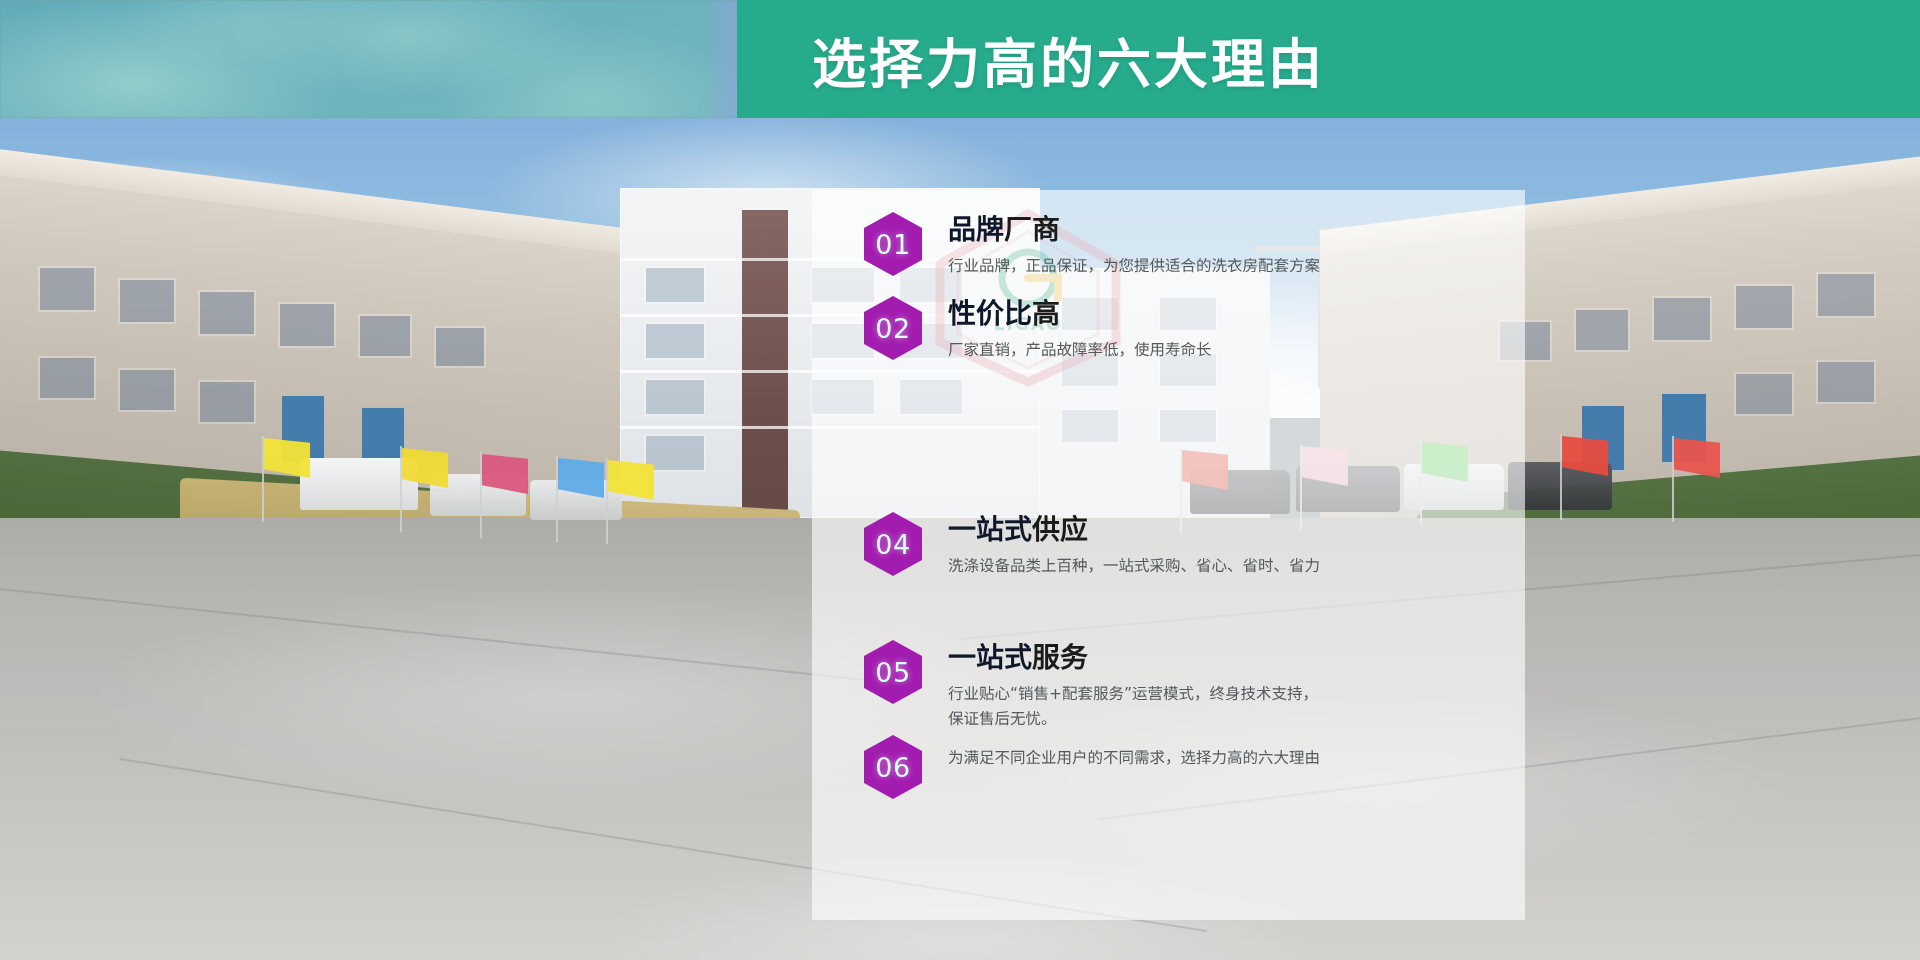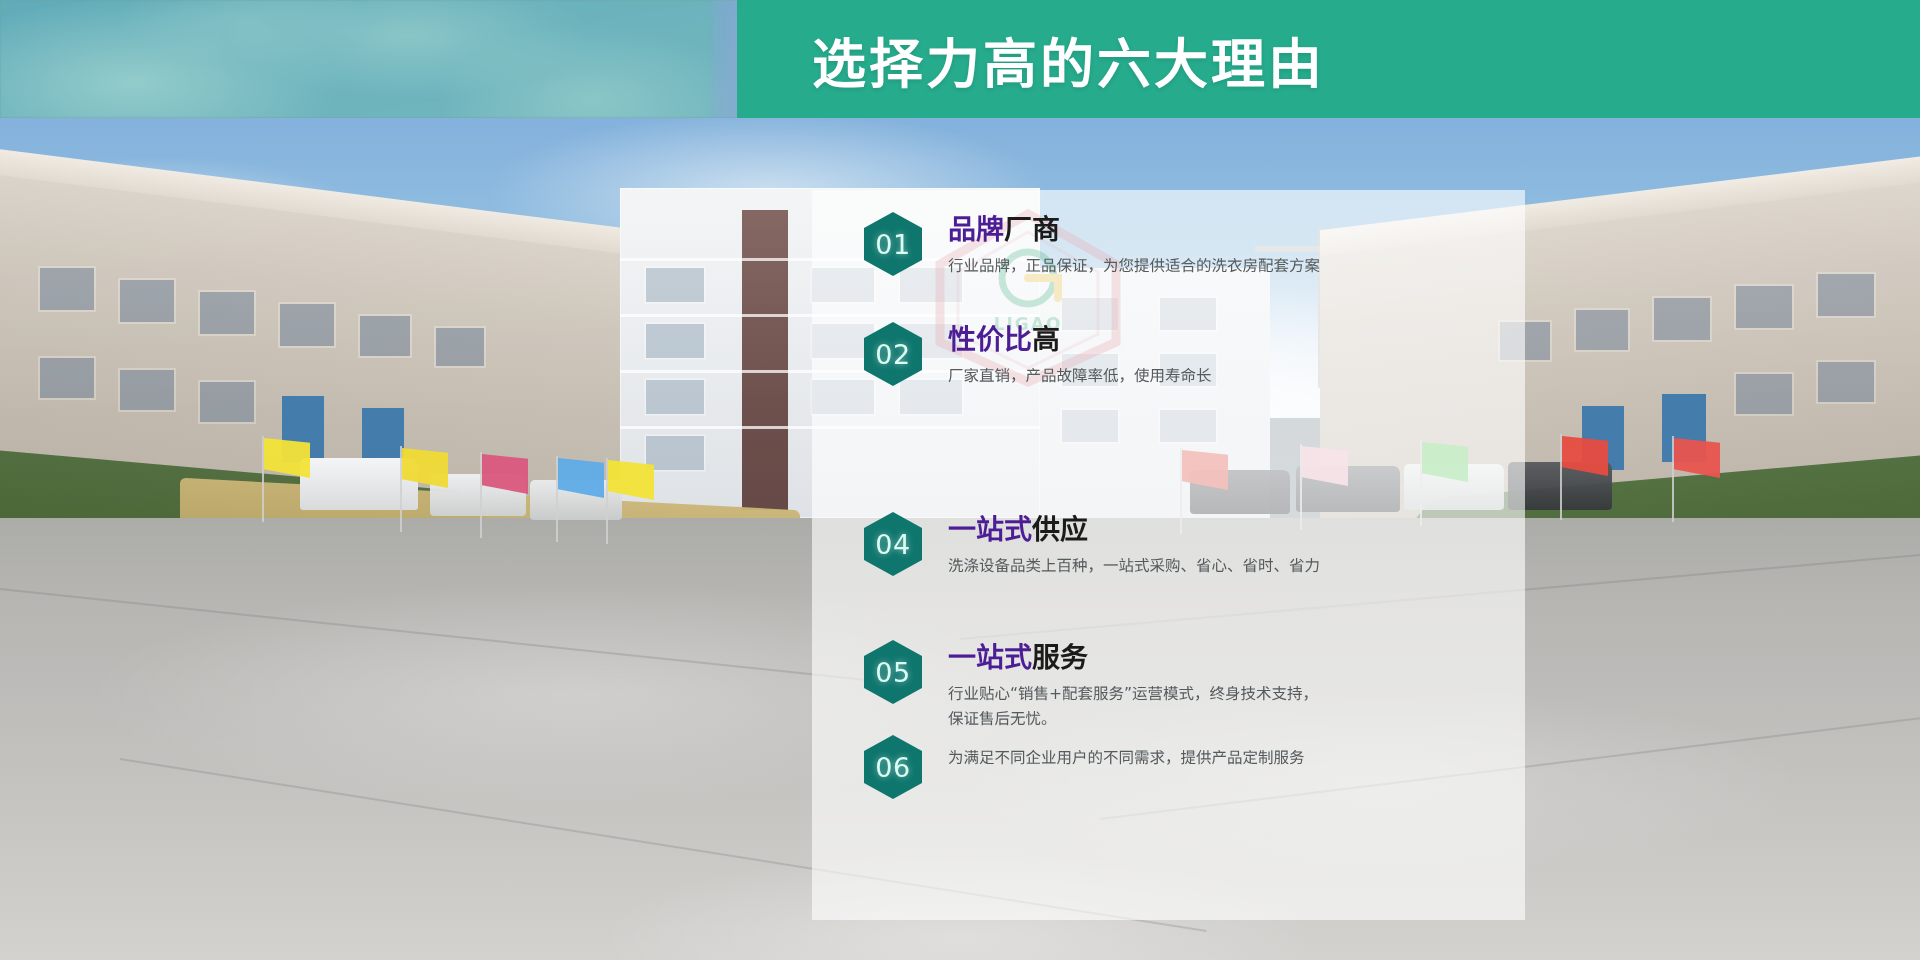--- a/index.html
+++ b/index.html
@@ -199,45 +199,45 @@
   }
   .card-watermark {
     position:absolute; left:96px; top:12px; width:240px; height:190px;
     opacity:.30; pointer-events:none;
   }
 
   .items { position:absolute; left:0; top:0; width:713px; height:730px; }
 
   .item { position:absolute; left:52px; width:640px; }
   .item-0 { top:22px; }
-  .item-1 { top:132px; }
+  .item-1 { top:106px; }
   .item-2 { top:222px; }
   .item-3 { top:322px; }
   .item-4 { top:450px; }
   .item-5 { top:545px; }
 
   .hex {
     position:absolute; left:0; top:0; width:58px; height:64px;
     display:flex; align-items:center; justify-content:center;
-    background:#0f766e;
+    background:#a21caf;
     clip-path:polygon(50% 0%, 100% 25%, 100% 75%, 50% 100%, 0% 75%, 0% 25%);
   }
   .hex-num {
     color:#d9fff3; font-size:27px; font-weight:500; letter-spacing:.5px;
     font-family:"DejaVu Sans","Liberation Sans",sans-serif;
     text-shadow:0 0 6px rgba(255,255,255,.55);
   }
 
   .item-body { margin-left:84px; padding-top:2px; }
 
   .item-title {
     font-size:28px; font-weight:bold; line-height:1.12; white-space:nowrap;
     font-family:"DejaVu Sans","Liberation Sans",sans-serif;
   }
-  .t-green { color:#4c1d95; }
+  .t-green { color:#0f172a; }
   .t-dark  { color:#1b1b1b; }
 
   .item-desc {
     margin-top:9px;
     font-size:15.5px; line-height:1.62; color:#555a5c;
     font-family:"DejaVu Sans","Liberation Sans",sans-serif;
     white-space:pre-line;
   }
 </style>
 </head>
@@ -424,20 +424,20 @@
           <div class="item-desc">行业贴心“销售+配套服务”运营模式，终身技术支持，
 保证售后无忧。</div>
         </div>
       </div>
 
       <div class="item item-5">
         <div class="hex">
           <span class="hex-num">06</span>
         </div>
         <div class="item-body">
-          <div class="item-desc">为满足不同企业用户的不同需求，提供产品定制服务</div>
+          <div class="item-desc">为满足不同企业用户的不同需求，选择力高的六大理由</div>
         </div>
       </div>
 
     </div>
   </div>
 
 </div>
 
 </body></html>

